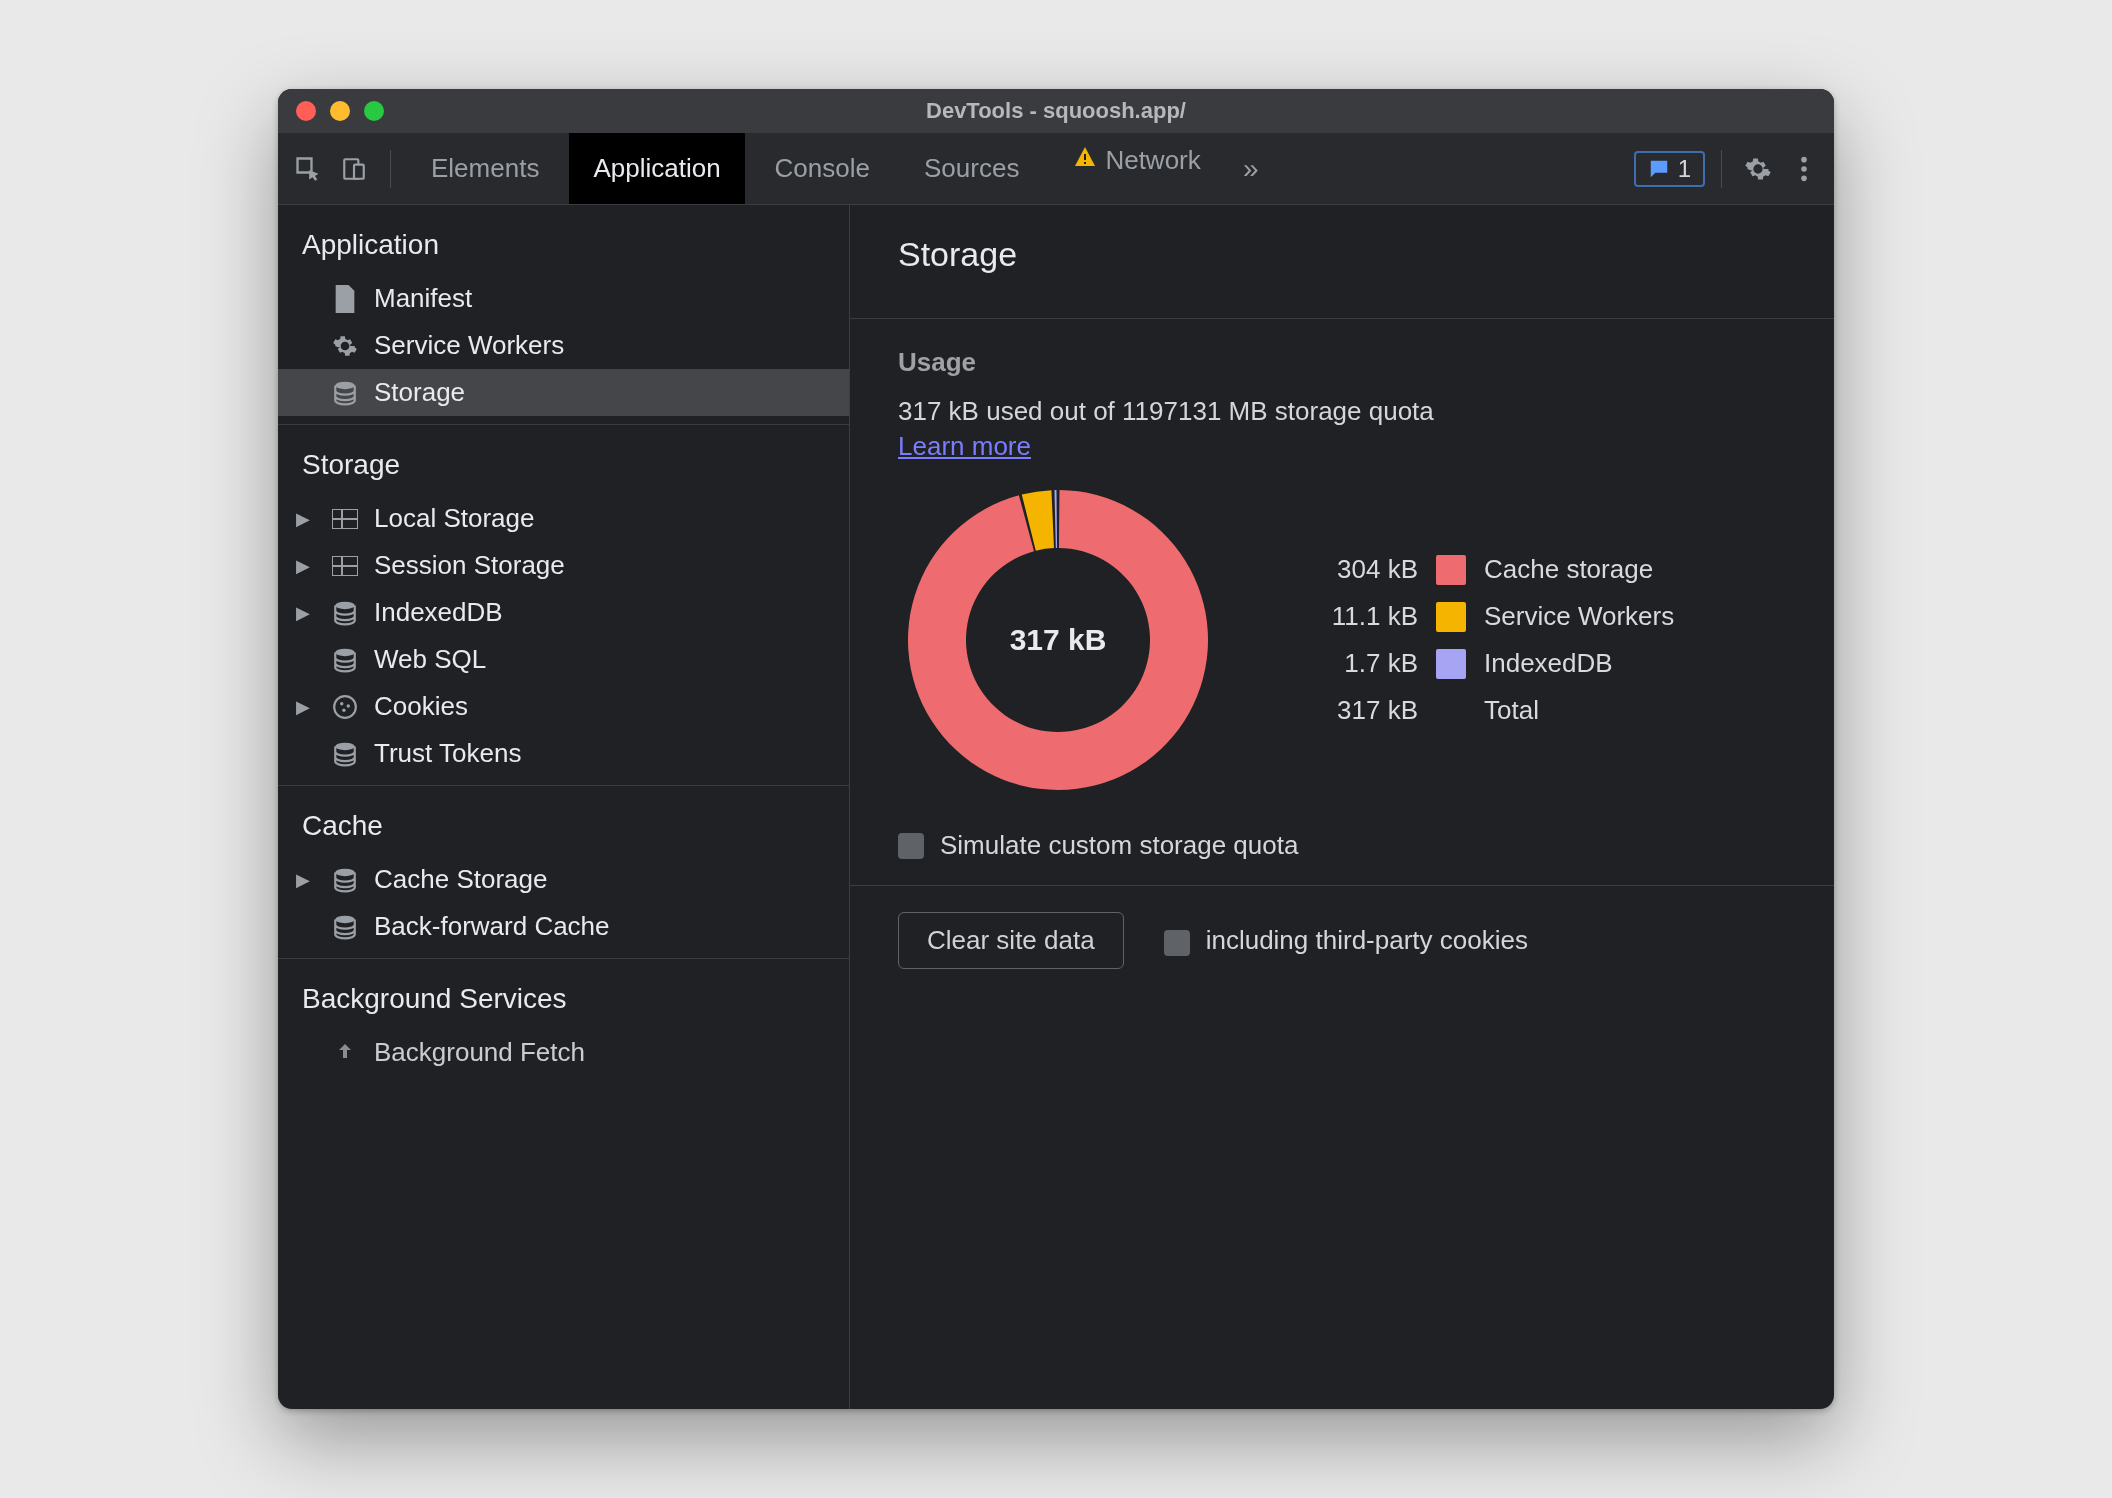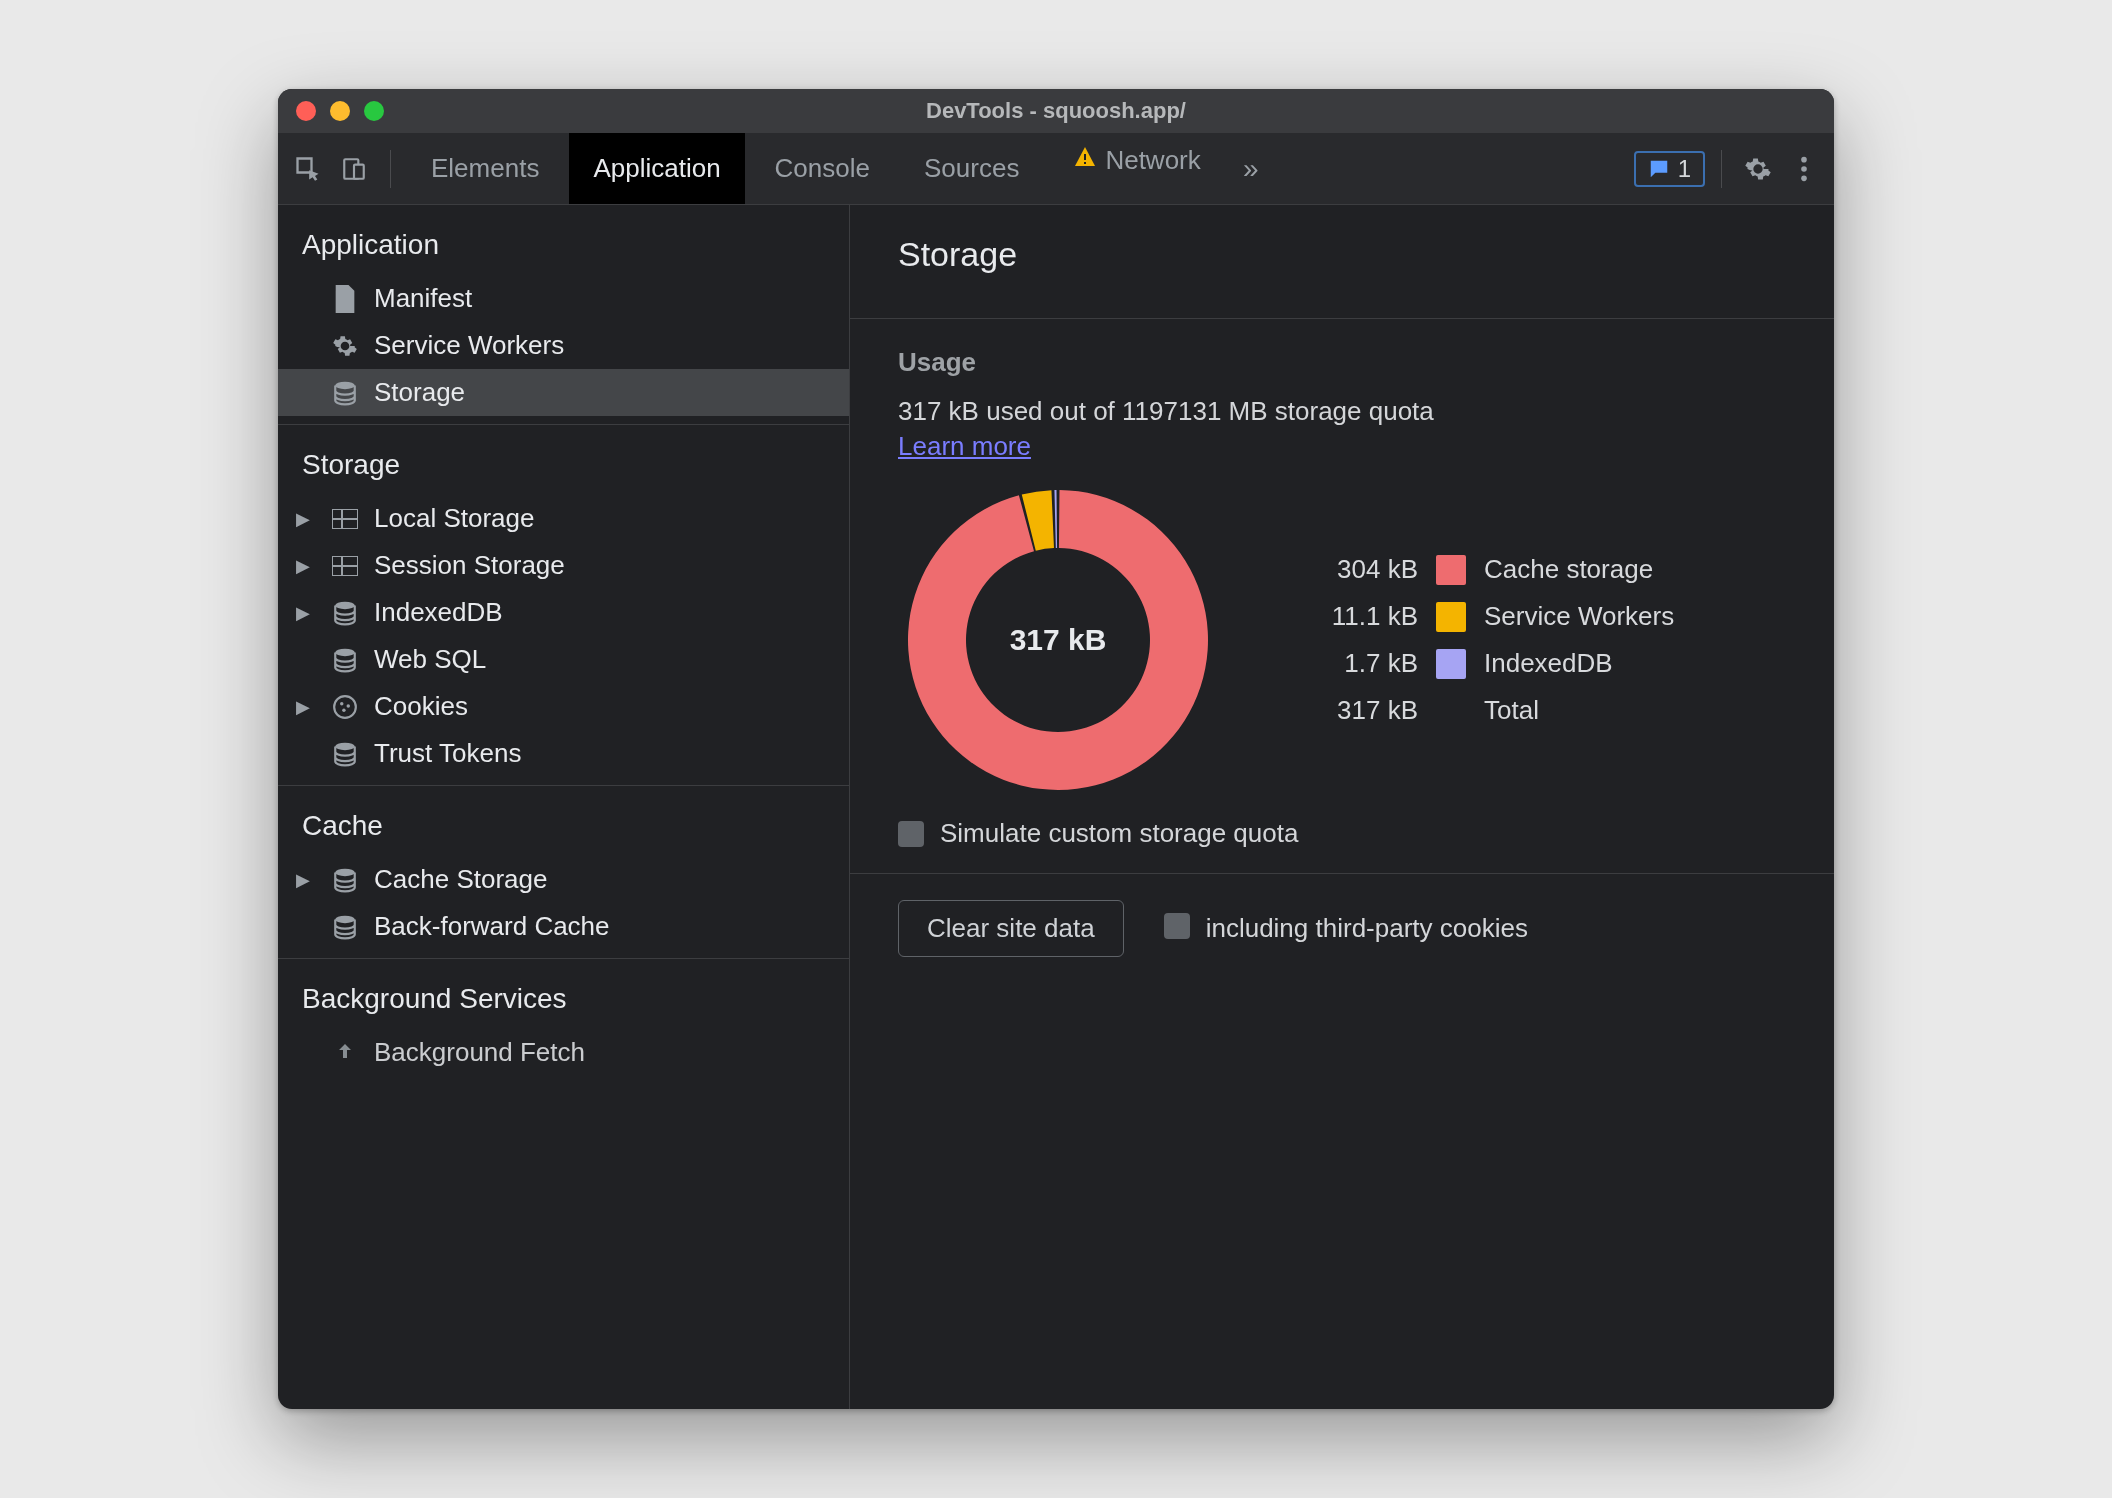--- a/index.html
+++ b/index.html
@@ -100,30 +100,30 @@
   .chart-row { display: flex; align-items: center; gap: 90px; margin-top: 18px; }
   .donut-wrap { position: relative; width: 320px; height: 320px; }
   .donut-center {
     position: absolute; inset: 0; display: flex; align-items: center; justify-content: center;
     color: #e8eaed; font-size: 30px; font-weight: 700;
   }
   .legend { display: grid; grid-template-columns: auto auto auto; column-gap: 18px; row-gap: 16px; align-items: center; font-size: 26px; }
   .legend .sz { text-align: right; color: #d8dadd; min-width: 110px; }
   .legend .sw { width: 30px; height: 30px; border-radius: 2px; }
   .legend .lbl { color: #d8dadd; }
-  .sim-row { display: flex; align-items: center; gap: 16px; margin-top: 18px; color: #d4d6d9; font-size: 26px; }
+  .sim-row { display: flex; align-items: center; gap: 16px; margin-top: 30px; color: #d4d6d9; font-size: 26px; }
   .chk {
     width: 26px; height: 26px; border-radius: 4px; background: #5f6368;
   }
   .actions { padding: 26px 48px; display: flex; align-items: center; gap: 40px; }
   .btn {
     border: 1px solid #5f6368; color: #cfd2d6; background: transparent;
     padding: 12px 28px; border-radius: 6px; font-size: 26px;
   }
-  .inline-cb { display: flex; align-items: flex-start; gap: 16px; color: #d4d6d9; font-size: 26px; }
+  .inline-cb { display: flex; align-items: flex-end; gap: 16px; color: #d4d6d9; font-size: 26px; }
   svg { display: block; }
   .ic svg { fill: #9aa0a6; }
 </style>
 </head>
 <body>
 
 <div class="window">
 
   <div class="titlebar">
     <div class="traffic">

